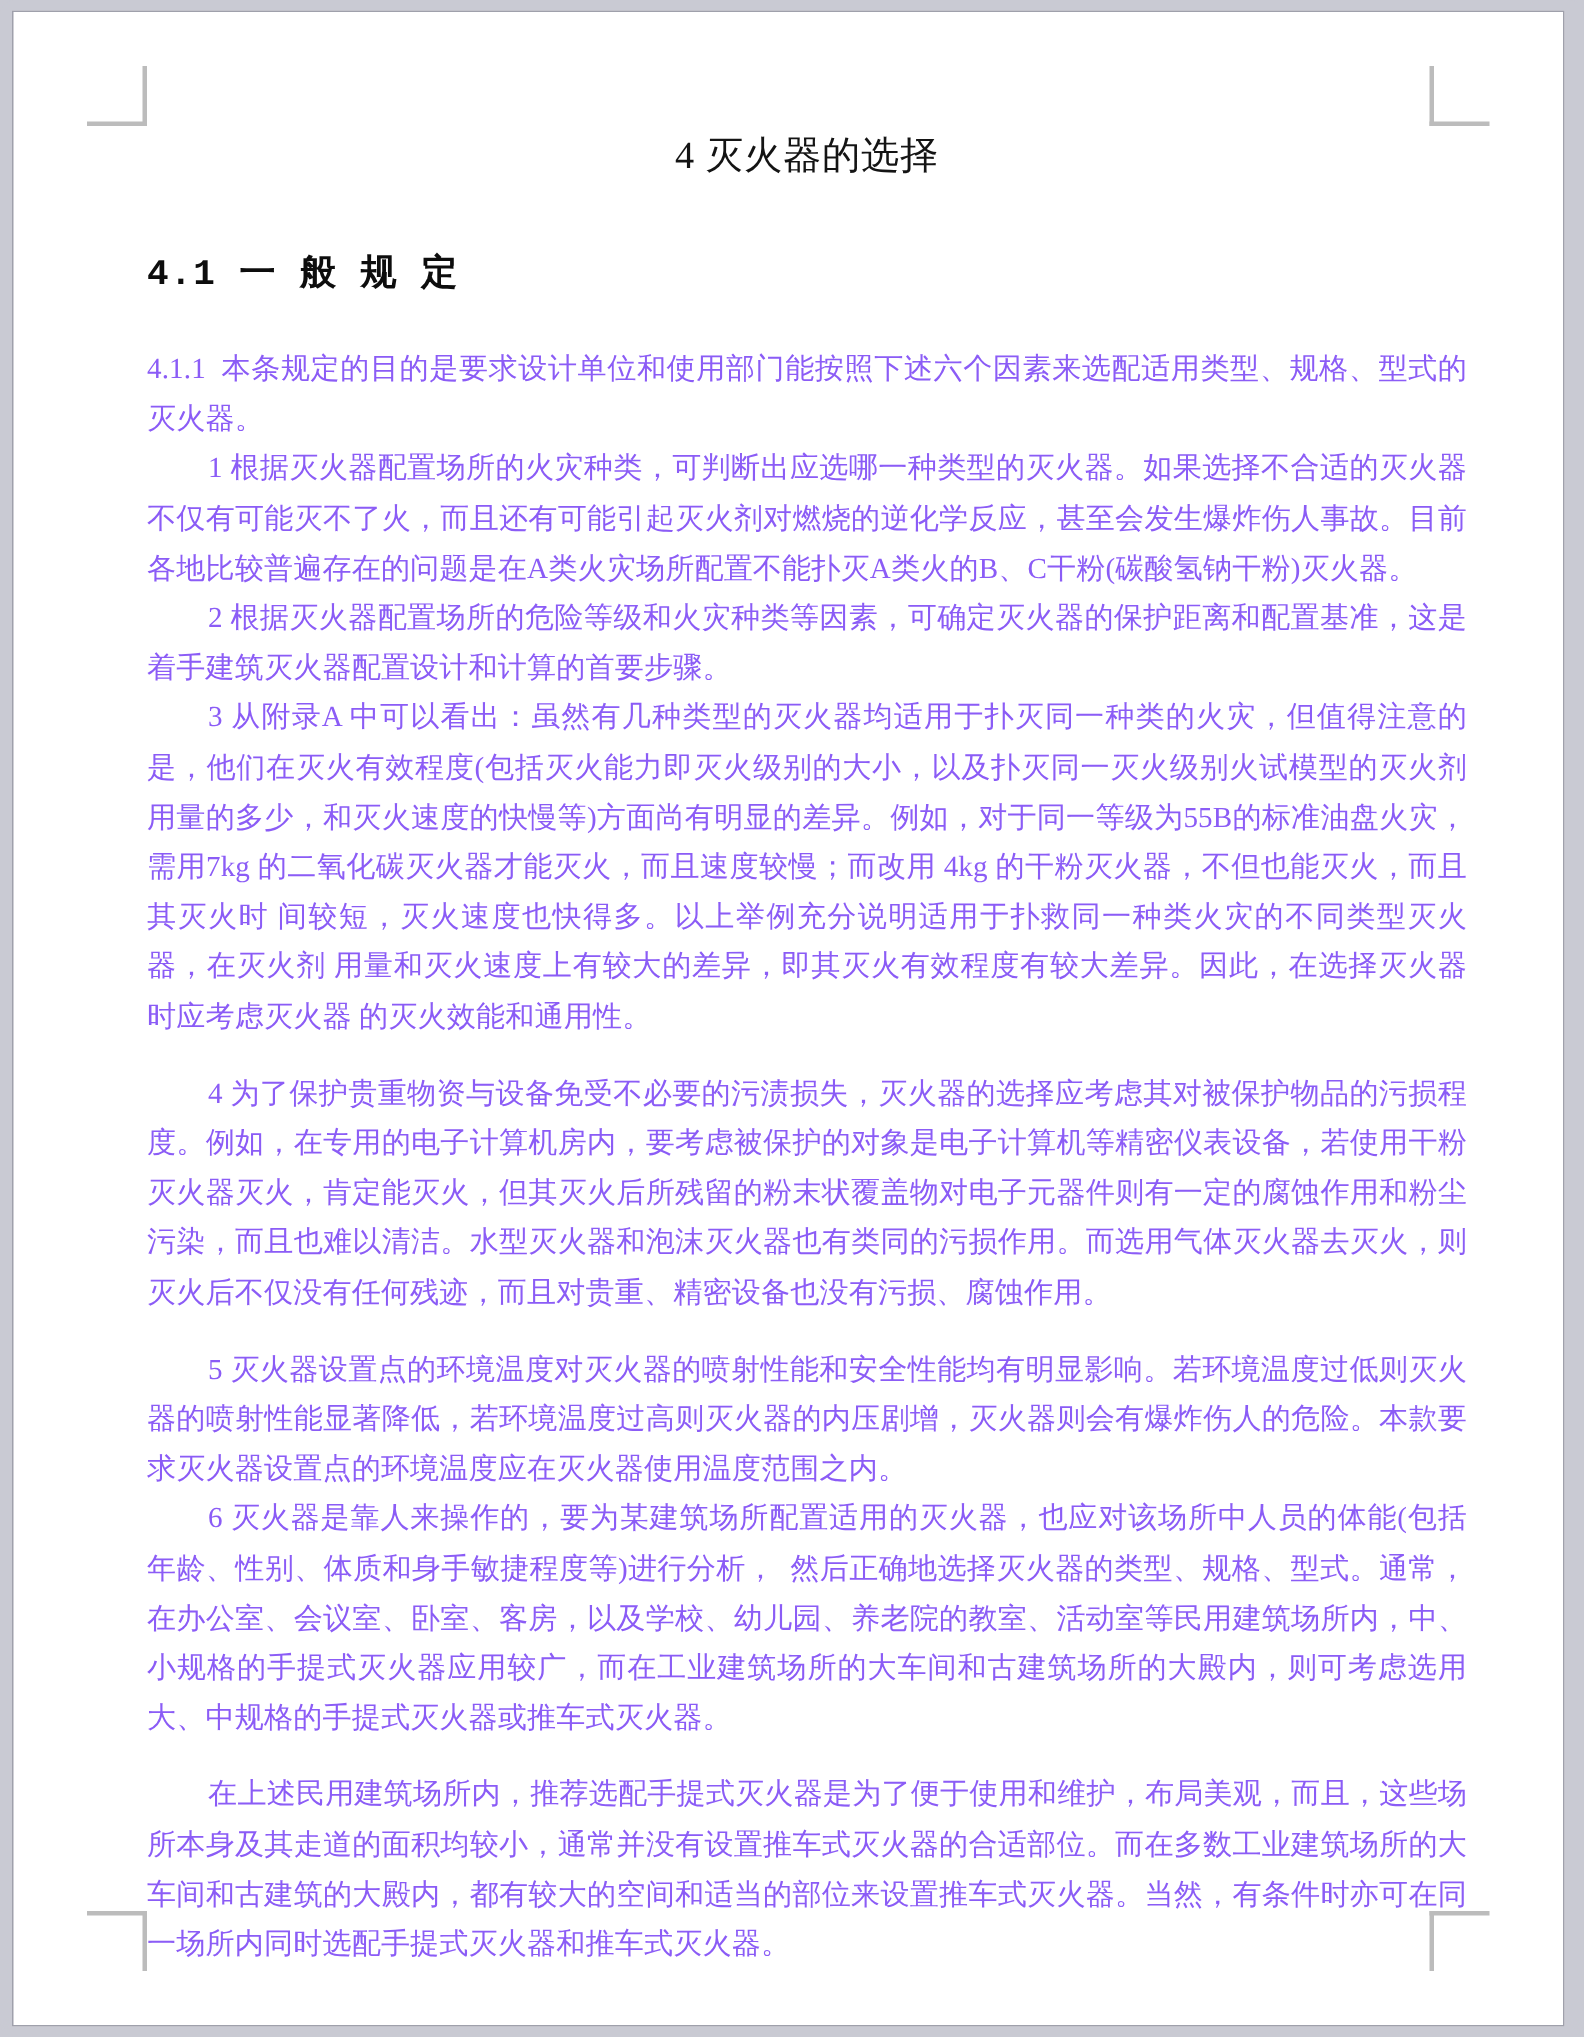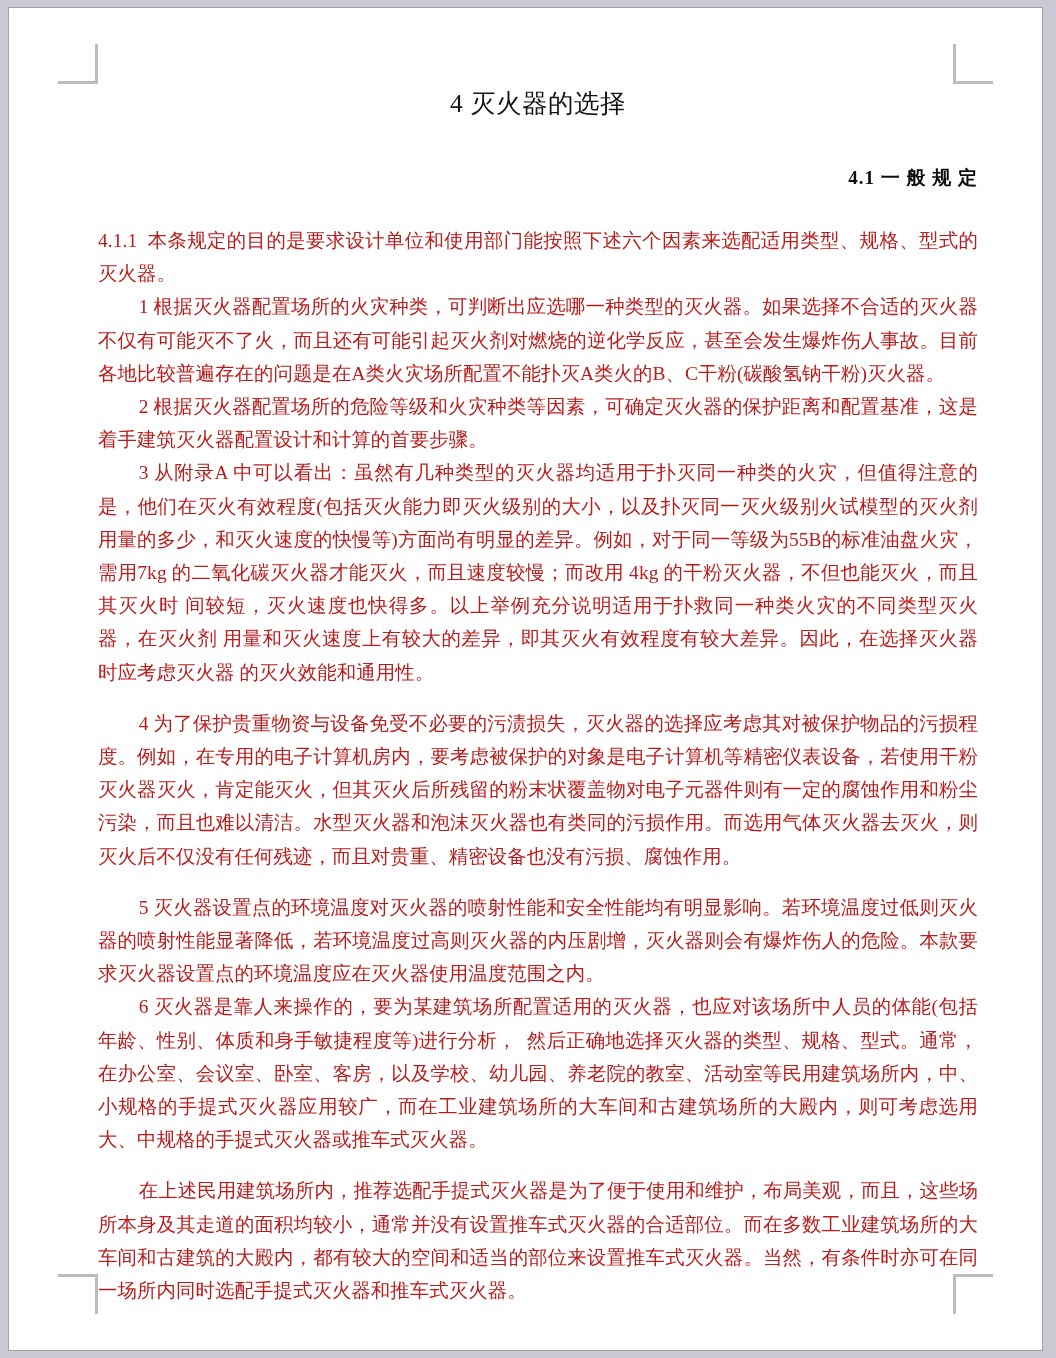--- a/index.html
+++ b/index.html
@@ -80,38 +80,39 @@
     font-size: 25.5px;
     text-align: center;
     margin: 0;
     padding-top: 6px;
     letter-spacing: 0.5px;
     color: #141414;
     font-weight: normal;
   }
 
   .doc-subtitle {
-    font-size: 19px;
+    font-size: 24px;
     font-weight: bold;
-    text-align: right;
+    text-align: left;
     margin: 0;
     padding-top: 44px;
     letter-spacing: 1px;
     color: #0d0d0d;
+    font-family: Liberation Mono, monospace;
   }
 
   .body-block {
     padding-top: 33px;
   }
 
   p.para {
     margin: 0;
     font-size: 19.4px;
     line-height: 33.2px;
-    color: #b91c1c;
+    color: #8b5cf6;
     text-align: justify;
     text-justify: inter-ideograph;
     letter-spacing: 0.1px;
     white-space: pre-wrap;
   }
 
   p.indent  { text-indent: 2.1em; }
   p.gap-sm  { margin-top: 0px; }
   p.gap-md  { margin-top: 18px; }
 </style>

